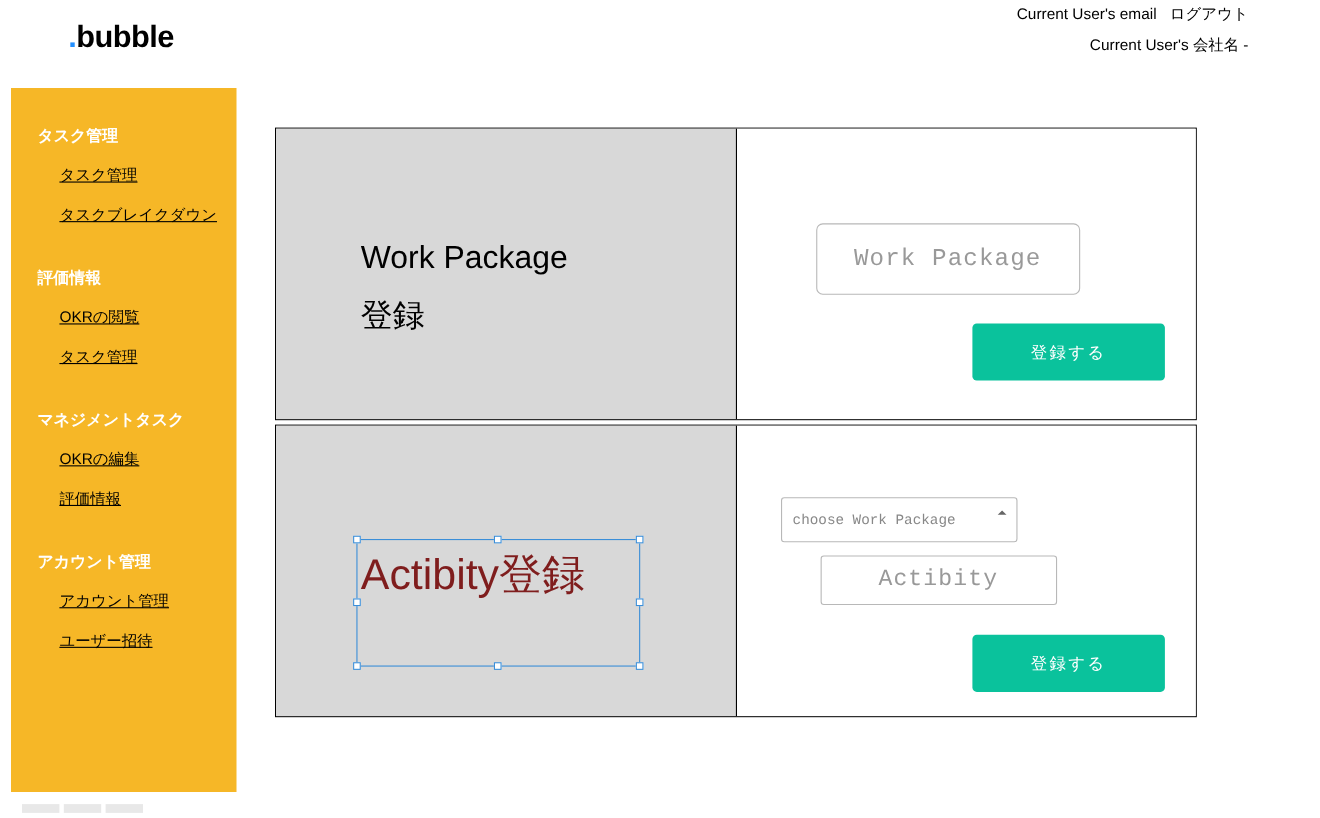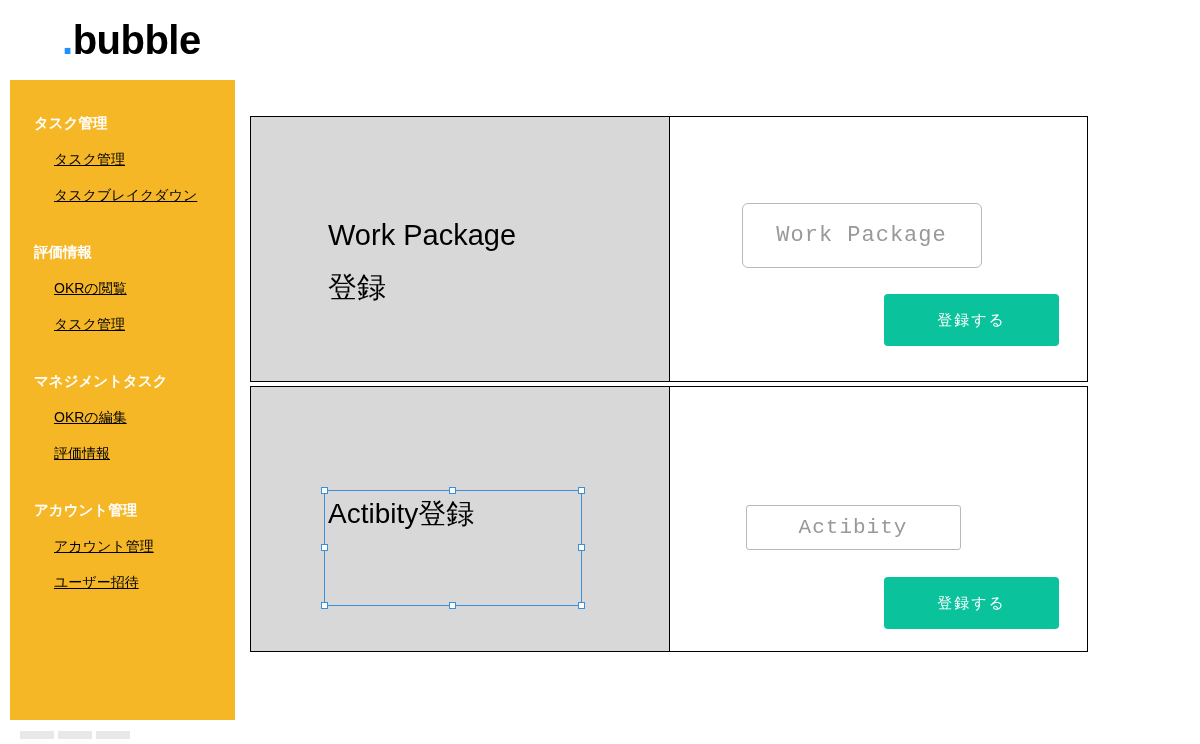--- a/index.html
+++ b/index.html
@@ -13,21 +13,21 @@
     }
     .header {
       height: 80px;
       position: relative;
       background: #fff;
     }
     .logo {
       position: absolute;
       left: 62px;
       top: 18px;
-      font-size: 40px;
+      font-size: 28px;
       font-weight: 600;
       color: #000;
       letter-spacing: -0.5px;
     }
     .logo .dot { color: #2490ff; }
     .header-right {
       position: absolute;
       right: 65px;
       top: 4px;
       text-align: right;
@@ -42,21 +42,21 @@
       top: 80px;
       left: 10px;
       right: 10px;
       bottom: 20px;
       background: #fff;
     }
     .sidebar {
       position: absolute;
       top: 0;
       left: 0;
-      width: 225px;
+      width: 205px;
       height: 640px;
       background: #f6b727;
       padding: 34px 0 0 24px;
       color: #fff;
     }
     .sidebar .section-title {
       font-size: 14.5px;
       font-weight: bold;
       color: #fff;
       margin-bottom: 18px;
@@ -126,22 +126,22 @@
     .h-tr { top: -4px; right: -4px; }
     .h-ml { top: 50%; left: -4px; margin-top: -4px; }
     .h-mr { top: 50%; right: -4px; margin-top: -4px; }
     .h-bl { bottom: -4px; left: -4px; }
     .h-bm { bottom: -4px; left: 50%; margin-left: -4px; }
     .h-br { bottom: -4px; right: -4px; }
     .card-title-selected {
       position: absolute;
       left: 77px;
       top: 108px;
-      font-size: 28px;
-      color: #000000;
+      font-size: 39px;
+      color: #7f1d1d;
       font-weight: 400;
       text-align: right;
     }
     .wp-input {
       position: absolute;
       top: 86px;
       left: 72px;
       width: 240px;
       height: 65px;
       border: 1px solid #b8b8b8;
@@ -247,20 +247,27 @@
       height: 8px;
       background: #e8e8e8;
     }
   </style>
 </head>
 <body>
 
 <div class="header">
   <div class="logo">
     <span class="dot">.</span><span>bubble</span>
+  </div>
+  <div class="header-right">
+    <div class="row1">
+      <span>Current User's email</span>
+      <span class="logout">ログアウト</span>
+    </div>
+    <div>Current User's 会社名 -</div>
   </div>
 </div>
 
 <div class="body-wrap">
 
   <div class="sidebar">
     <div class="section-title">タスク管理</div>
     <a class="nav-item">タスク管理</a>
     <a class="nav-item">タスクブレイクダウン</a>
 
@@ -300,20 +307,25 @@
           <div class="sel-handle h-tm"></div>
           <div class="sel-handle h-tr"></div>
           <div class="sel-handle h-ml"></div>
           <div class="sel-handle h-mr"></div>
           <div class="sel-handle h-bl"></div>
           <div class="sel-handle h-bm"></div>
           <div class="sel-handle h-br"></div>
         </div>
       </div>
       <div class="card-right">
+        <div class="select-wrap">
+          <select class="wp-select" style="position:absolute;top:0;left:0;">
+            <option>choose Work Package</option>
+          </select>
+        </div>
         <input class="ac-input" placeholder="Actibity" style="">
         <button class="reg-btn2">登録する</button>
       </div>
     </div>
 
   </div>
 
   <div class="bottom-slivers">
     <div class="sliver"></div>
     <div class="sliver"></div>

